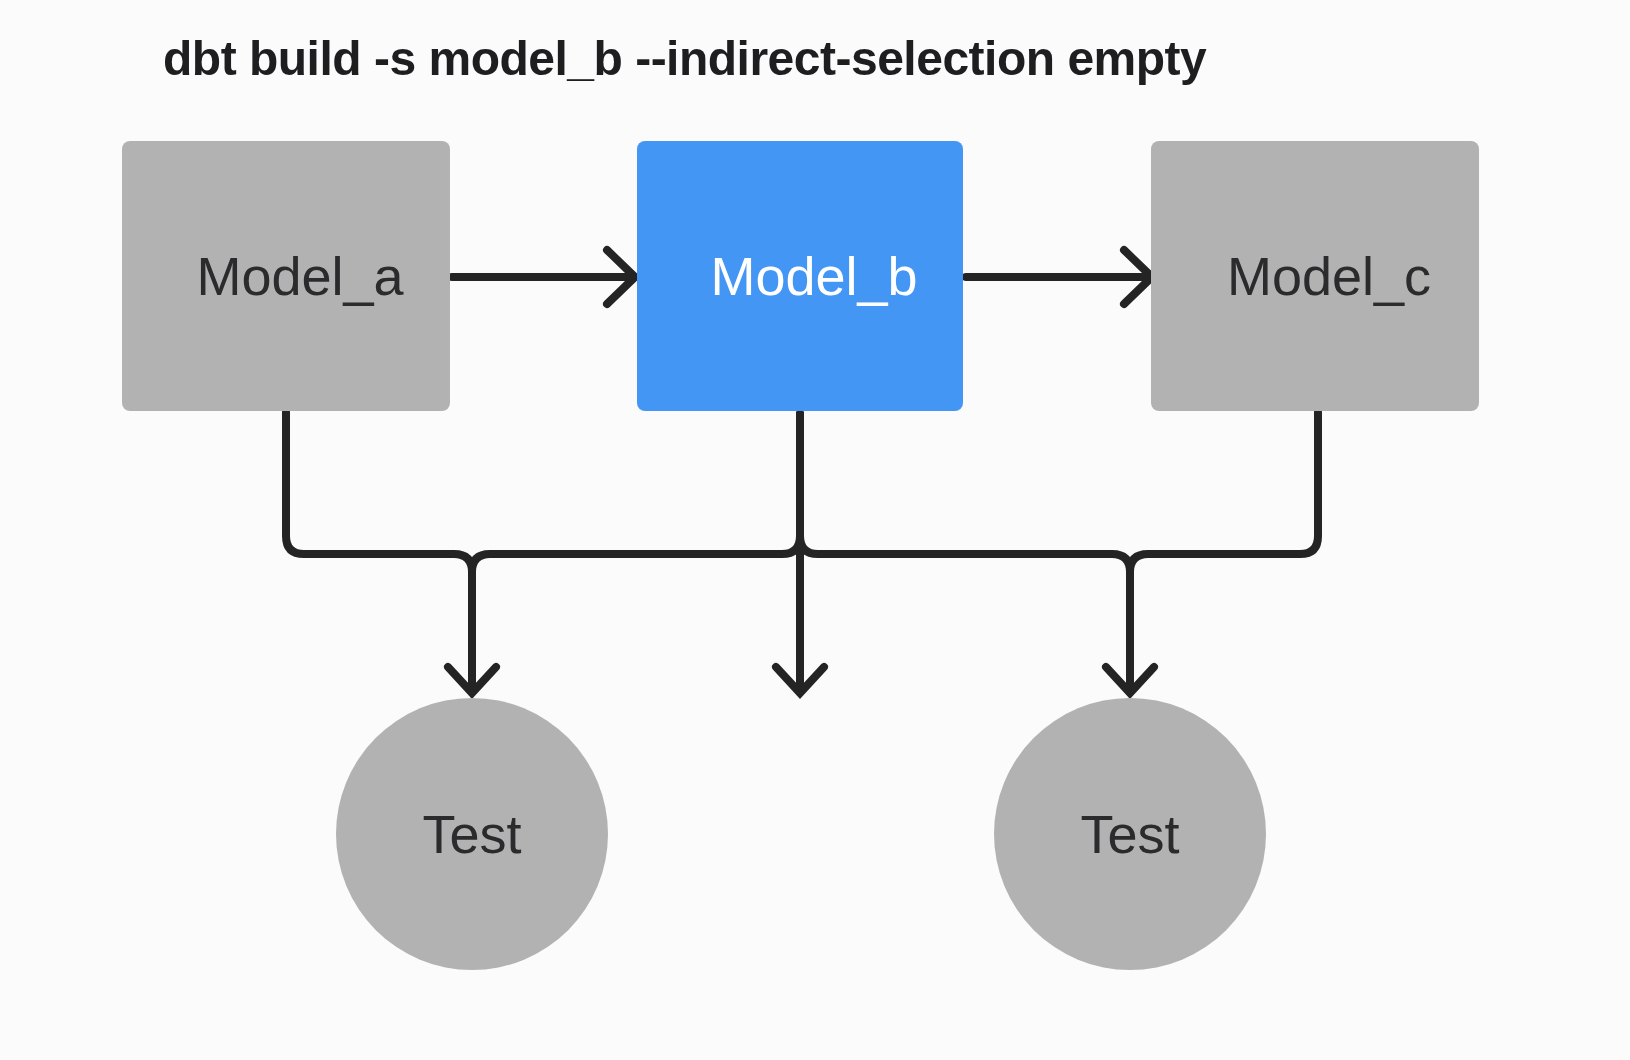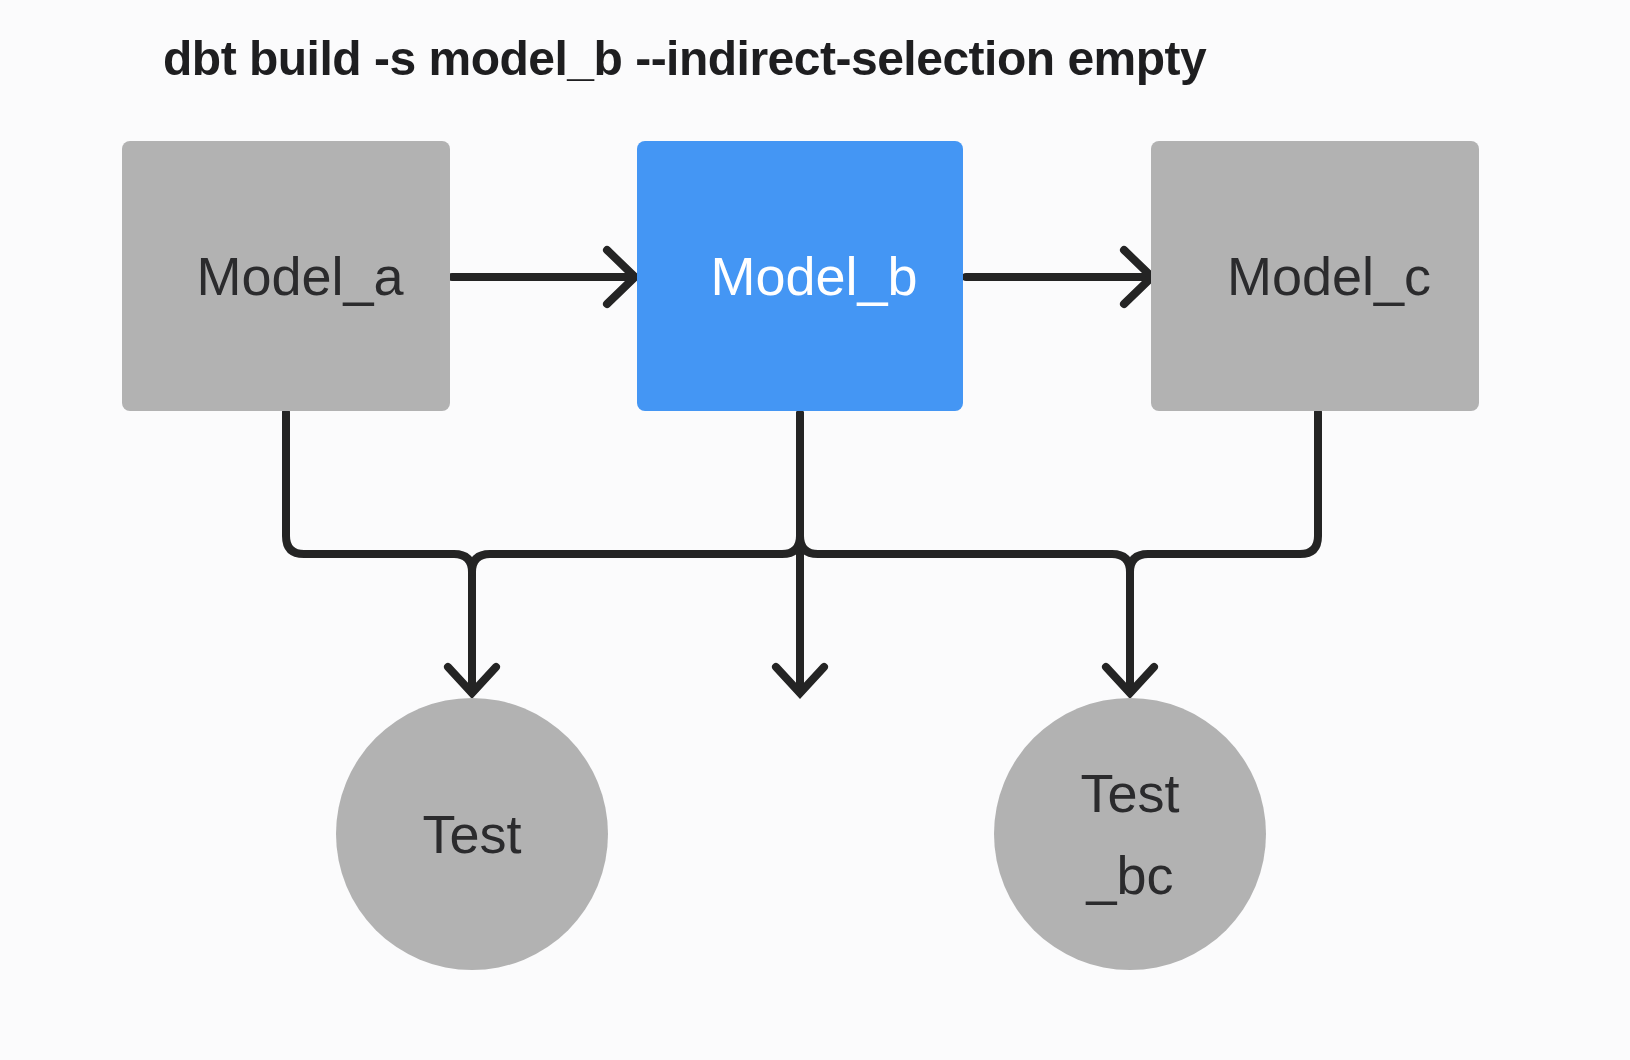--- a/index.html
+++ b/index.html
@@ -132,16 +132,15 @@
     <span>Model_c</span>
   </div>
 
   <div class="node circle circle-ab">
     <div class="line">Test</div>
   </div>
 
 
   <div class="node circle circle-bc">
     <div class="line">Test</div>
-    <div class="line">_bc</div>
   </div>
 
 </div>
 
 </body></html>

